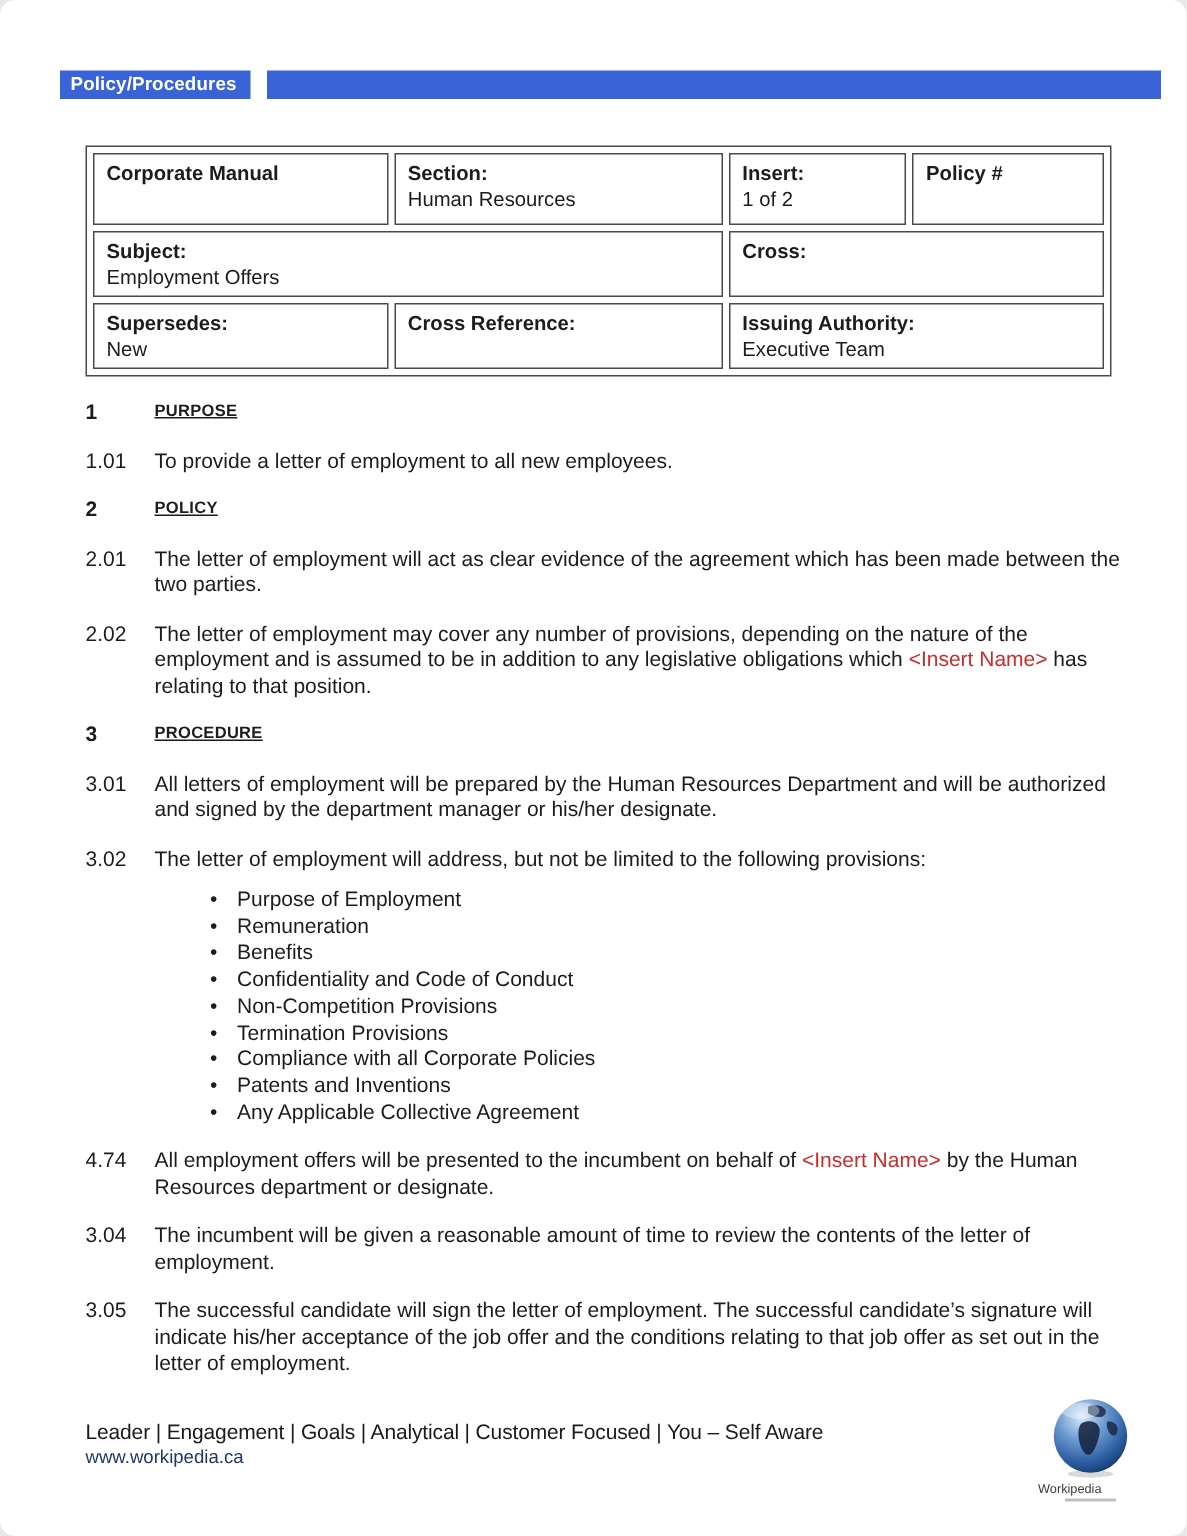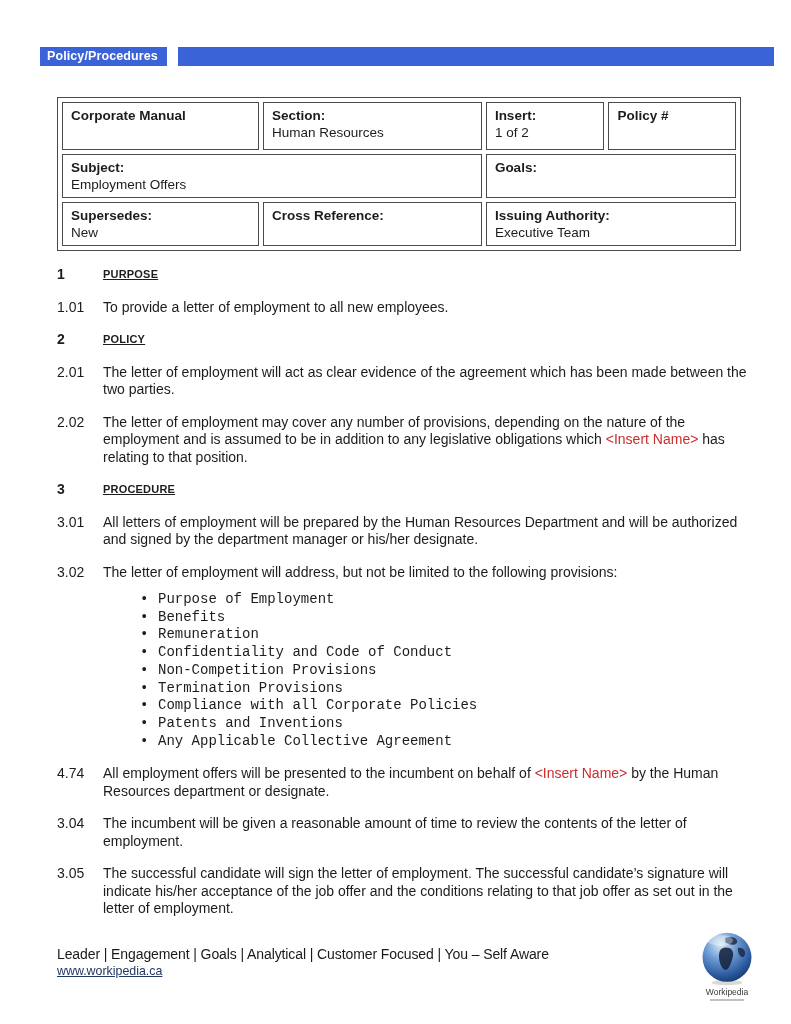--- a/index.html
+++ b/index.html
@@ -1,20 +1,21 @@
 <!DOCTYPE html>
 <html><head>
 <meta charset="utf-8">
 <style>
   * { margin:0; padding:0; box-sizing:border-box; }
   html,body { background:#e8e8e8; }
   .page {
     position:relative; width:791px; height:1024px; background:#ffffff;
     font-family:"Liberation Sans", sans-serif; color:#1c1c1c; overflow:hidden;
     margin:0 auto;
+    border-radius:10px;
   }
   
   .tab {
     position:absolute; left:40px; top:47px; width:127px; height:19px;
     background:#3b63d8; color:#ffffff; font-weight:bold; font-size:12.5px;
     line-height:19px; padding-left:7px; letter-spacing:0.1px;
   }
   .bar { position:absolute; left:178px; top:47px; width:596px; height:19px; background:#3b63d8; }
 
   
@@ -34,33 +35,33 @@
   .cell-value { font-weight:normal; }
 
   
   .content { position:absolute; left:57px; top:262px; width:707px; padding-top:4px; }
   .sec-row, .item-row { display:grid; grid-template-columns:46px 1fr; margin-bottom:15px; }
   .sec-num { font-weight:bold; font-size:14px; line-height:17.5px; }
   .sec-heading { font-weight:bold; font-size:11px; line-height:17.5px; text-decoration:underline; letter-spacing:0.2px; }
   .item-num { font-size:14px; line-height:17.5px; }
   .item-text { font-size:14px; line-height:17.5px; }
   ul.bullets { list-style:none; margin:10px 0 0 37px; }
-  ul.bullets li { position:relative; padding-left:18px; font-size:14px; line-height:17.7px;font-family:Liberation Mono, monospace; }
+  ul.bullets li { position:relative; padding-left:18px; font-size:14px; line-height:17.7px; }
   ul.bullets li::before { content:"\2022"; position:absolute; left:0; top:0; font-size:14px; }
 
   
   .traits {
     position:absolute; left:57px; top:946px; font-size:14px; color:#1a1a1a;
     letter-spacing:-0.1px; font-weight:500;
   }
   .site-link {
     position:absolute; left:57px; top:964px; font-size:12.4px; color:#1f3864;
-    text-decoration:underline; cursor:pointer;
-  }
-  .logo { position:absolute; left:692px; top:931px; width:70px; text-align:center; }
+    cursor:pointer;
+  }
+  .logo { position:absolute; left:692px; top:931px; width:70px; text-align:left; }
   .logo svg { display:block; margin:0 auto; }
   .logo-name { font-size:8.5px; color:#3a3a3a; line-height:10px; }
   .logo-tagline { width:34px; height:2px; background:#c0c0c0; margin:2px auto 0; }
 </style>
 </head>
 <body>
 
 <div class="page">
 
   <div class="tab">Policy/Procedures</div>
@@ -90,21 +91,21 @@
             <td>
               <div class="cell-label">Policy #</div>
             </td>
           </tr>
           <tr>
             <td colspan="2">
               <div class="cell-label">Subject:</div>
               <div class="cell-value">Employment Offers</div>
             </td>
             <td colspan="2">
-              <div class="cell-label">Goals:</div>
+              <div class="cell-label">Cross:</div>
             </td>
           </tr>
           <tr>
             <td>
               <div class="cell-label">Supersedes:</div>
               <div class="cell-value">New</div>
             </td>
             <td>
               <div class="cell-label">Cross Reference:</div>
             </td>
@@ -143,22 +144,22 @@
         <span class="sec-heading">PROCEDURE</span>
       </div>
       <div class="item-row">
         <span class="item-num">3.01</span>
         <div class="item-text"><span>All letters of employment will be prepared by the Human Resources Department and will be authorized and signed by the department manager or his/her designate.</span></div>
       </div>
       <div class="item-row">
         <span class="item-num">3.02</span>
         <div class="item-text"><span>The letter of employment will address, but not be limited to the following provisions:</span><ul class="bullets">
             <li>Purpose of Employment</li>
+            <li>Remuneration</li>
             <li>Benefits</li>
-            <li>Remuneration</li>
             <li>Confidentiality and Code of Conduct</li>
             <li>Non-Competition Provisions</li>
             <li>Termination Provisions</li>
             <li>Compliance with all Corporate Policies</li>
             <li>Patents and Inventions</li>
             <li>Any Applicable Collective Agreement</li>
           </ul></div>
       </div>
       <div class="item-row">
         <span class="item-num">4.74</span>

